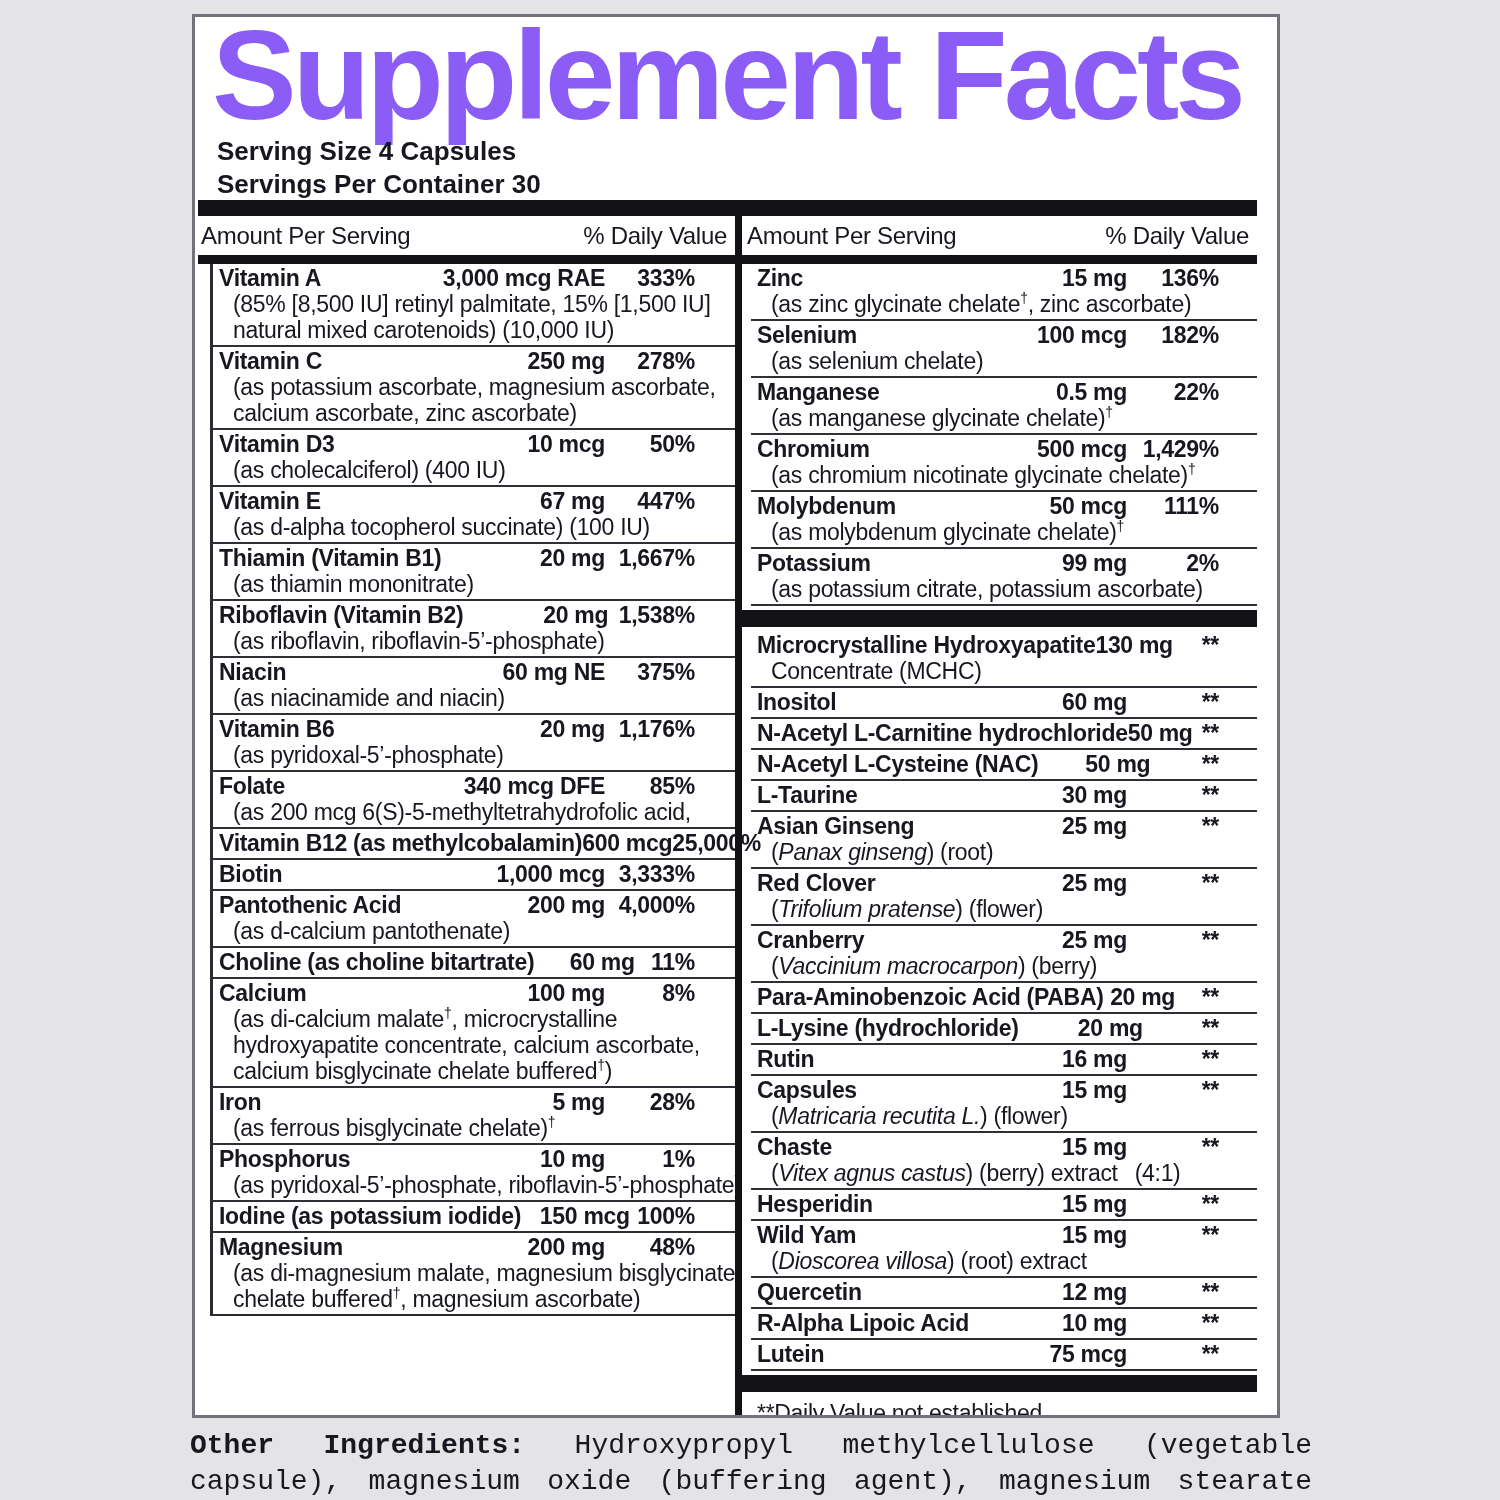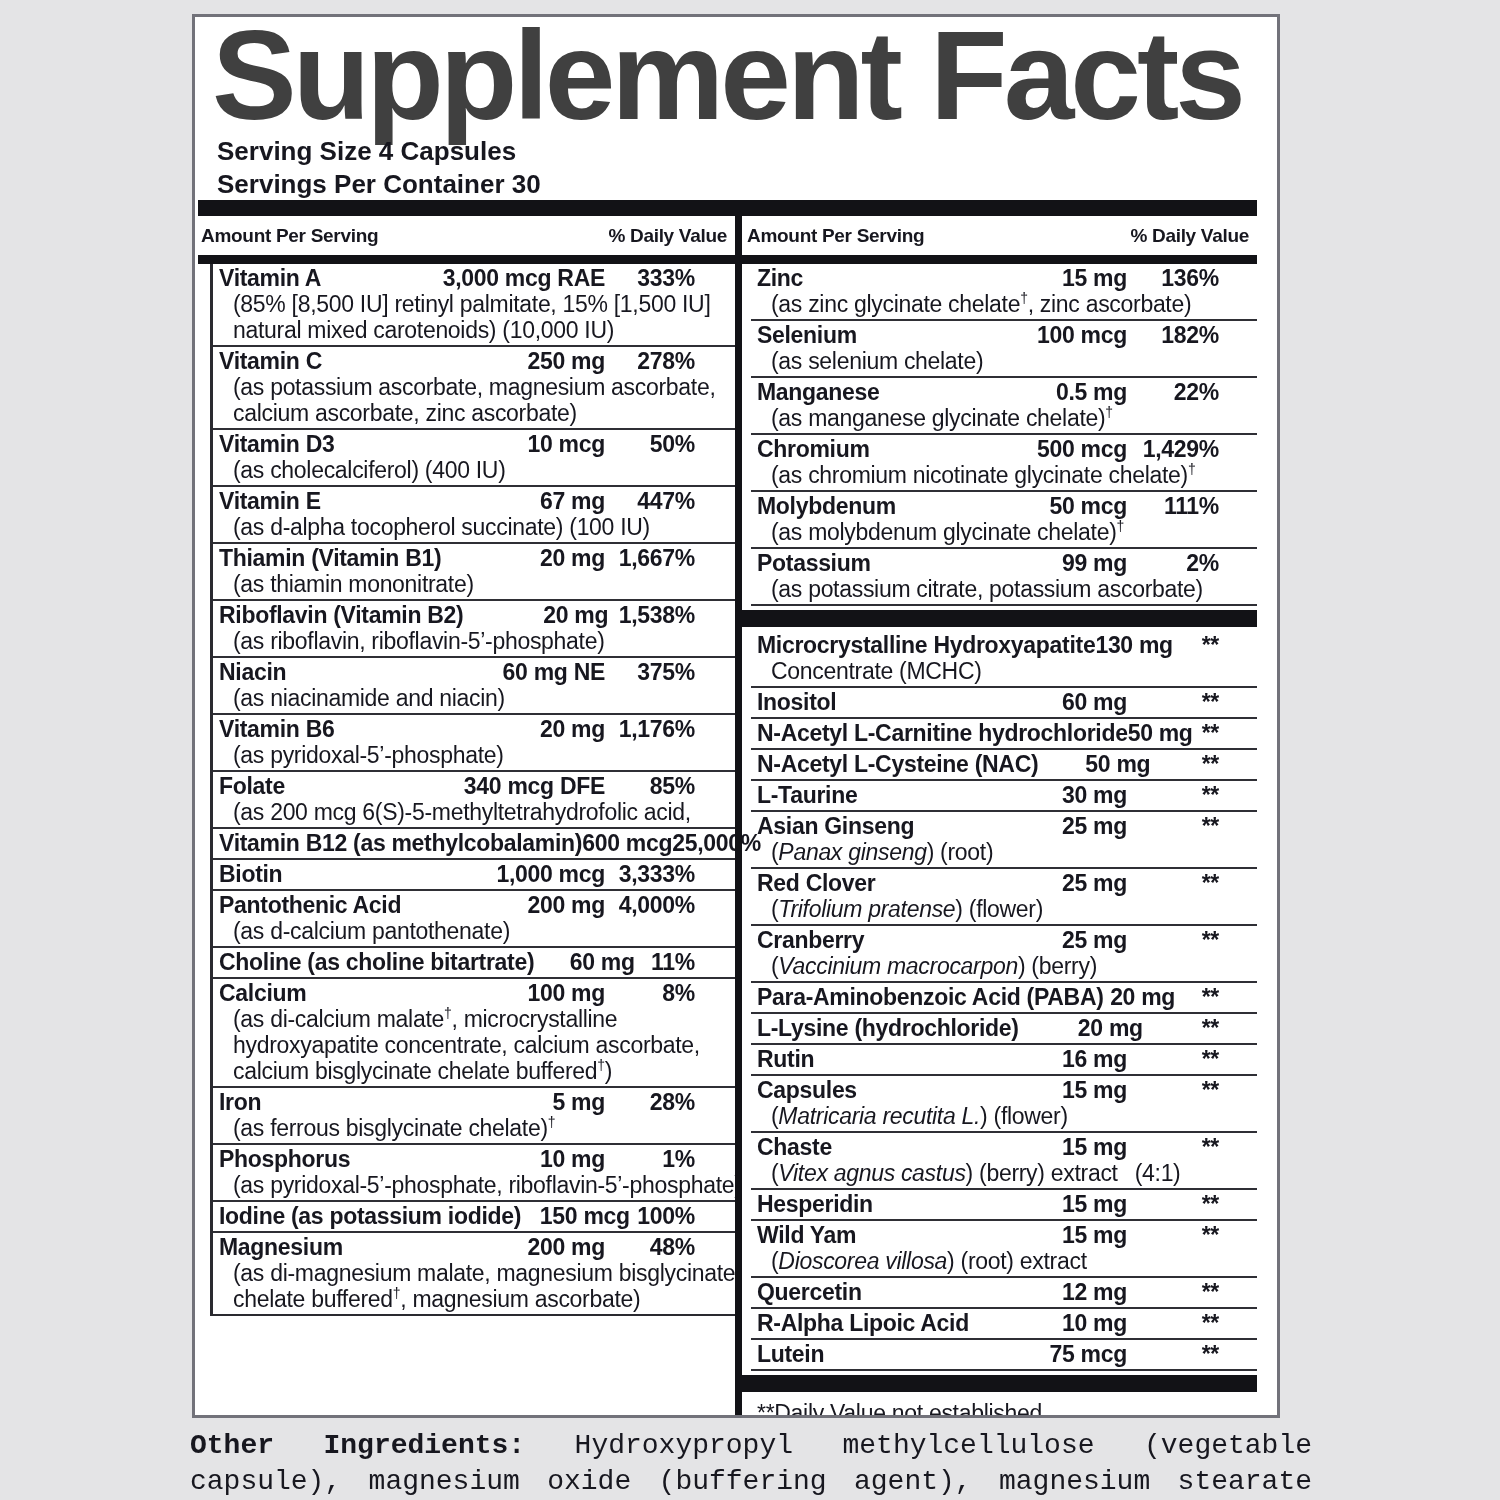--- a/index.html
+++ b/index.html
@@ -9,29 +9,29 @@
     font-family:"Liberation Sans","DejaVu Sans",sans-serif;
     color:#17171f;
   }
   .label{
     position:absolute;left:192px;top:14px;width:1088px;height:1404px;
     box-sizing:border-box;background:#ffffff;border:3px solid #72727a;
   }
   .title{
     margin:2px 0 0 17px;
     font-size:127px;font-weight:bold;letter-spacing:-4px;line-height:112px;
-    white-space:nowrap;color:#404040;
+    white-space:nowrap;color:#8b5cf6;
   }
   .serving{margin:4px 0 0 22px;font-size:26px;font-weight:bold;line-height:33px;color:#17171f;}
   .facts-table{
     position:absolute;left:3px;right:20px;top:183px;bottom:0;
     overflow:hidden;
   }
   .topbar{height:16px;background:#121216;}
-  .hdr{display:flex;align-items:center;height:39px;font-weight:bold;font-size:19px;letter-spacing:-0.3px;}
+  .hdr{display:flex;align-items:center;height:39px;font-weight:normal;font-size:24px;letter-spacing:-0.3px;}
   .hdr .hcell-l{width:537px;box-sizing:border-box;display:flex;padding:0 8px 0 3px;}
   .hdr .hcell-r{flex:1;display:flex;padding:0 8px 0 12px;}
   .hdr .grow{flex:1;}
   .midbar{height:9px;background:#121216;}
   .vdivider{position:absolute;left:537px;top:0;bottom:0;width:7px;background:#121216;z-index:3;}
   .cols{display:flex;align-items:flex-start;position:relative;}
   .col-left{
     margin-left:12px;width:522px;box-sizing:content-box;
     border-left:3px solid #2a2a30;border-bottom:2px solid #2a2a30;
   }

